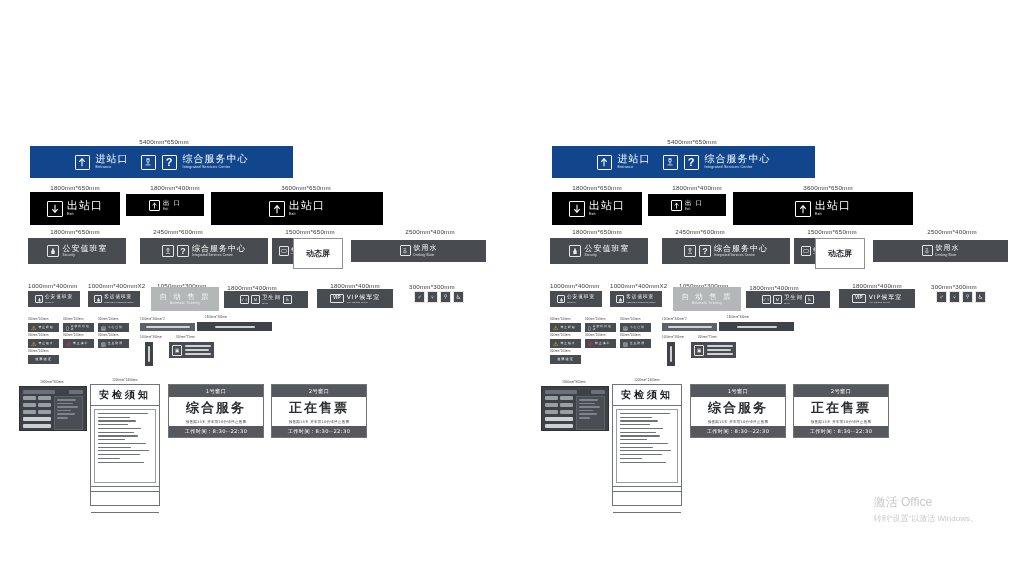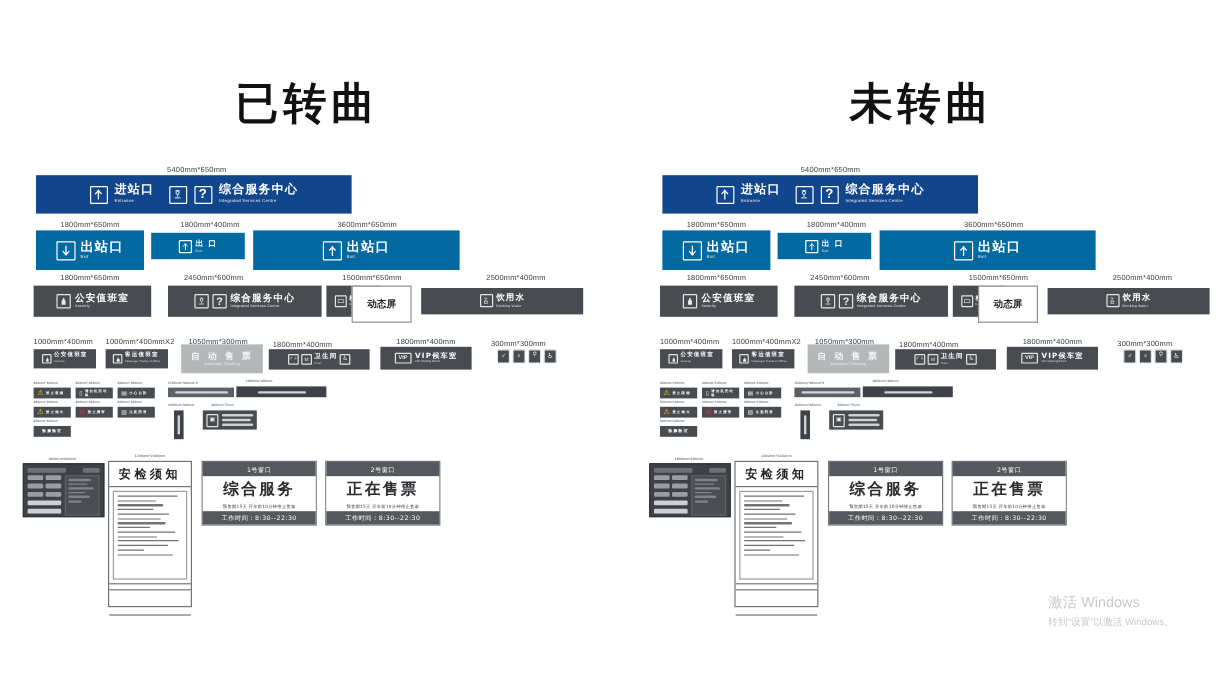--- a/index.html
+++ b/index.html
@@ -25,34 +25,34 @@
     letter-spacing:.2px;
   }
   .dim.center{transform:translateX(-50%);}
 
   
   .sign{position:absolute;box-sizing:border-box;display:flex;align-items:center;
         justify-content:center;overflow:hidden;}
   .sign .row{display:flex;align-items:center;gap:4px;}
 
   .blue{background:#11468c;}
-  .green{background:#0369a1;}
+  .green{background:#000000;}
   .gray{background:#484b50;}
   .lightgray{background:#b4b7b8;}
   .white{background:#ffffff;border:1px solid #8d9094;}
 
   
   .pic{
     box-sizing:border-box;border:1.1px solid #fff;border-radius:1px;
     display:flex;align-items:center;justify-content:center;color:#fff;
     line-height:1;
   }
   .pic.dark{border-color:#e3e5e6;color:#e9eaeb;}
 
-  .cn{color:#fff;font-weight:bold;line-height:1;letter-spacing:1px;
+  .cn{color:#fff;font-weight:normal;line-height:1;letter-spacing:1px;
       font-family:"DejaVu Sans","Liberation Sans",sans-serif;}
   .en{color:#e9eef2;line-height:1;font-size:3.6px;letter-spacing:.2px;
       font-family:"Liberation Sans",sans-serif;}
   .lbl{display:flex;flex-direction:column;justify-content:center;gap:1.5px;}
 
   .arrow{display:block;}
 
   
   .mini{position:absolute;box-sizing:border-box;display:flex;align-items:center;
         gap:2px;padding:0 3px;overflow:hidden;}
@@ -104,21 +104,20 @@
   .winact{position:absolute;right:46px;bottom:52px;text-align:left;color:#c9c9c9;}
   .winact .l1{font-size:12px;}
   .winact .l2{font-size:8px;margin-top:2px;}
 </style>
 </head>
 <body>
 
 <div class="stage">
 
   <div class="panel panel-left">
-    <div class="panel-title">已转曲</div>
 
     <div class="dim center" style="left:164px;top:138px;">5400mm*650mm</div>
     <div class="sign blue" style="left:30px;top:146px;width:263px;height:32px;">
       <div class="row" style="gap:6px;">
         <div class="pic" style="width:15px;height:15px;">
           <svg class="arrow" width="10" height="10" viewBox="0 0 24 24" aria-hidden="true">
             <path d="M12 21 V6 M12 4 L6.5 10.5 M12 4 L17.5 10.5" stroke="#fff" stroke-width="2.6" fill="none" stroke-linecap="square"></path>
           </svg>
         </div>
         <div class="lbl">
@@ -459,21 +458,20 @@
       <div class="hd" style="height:12px;">2号窗口</div>
       <div class="bd" style="height:29px;">
         <div class="big">正在售票</div>
         <div class="sub">预售期15天 开车前10分钟停止售票</div>
       </div>
       <div class="ft" style="height:11px;">工作时间：8:30--22:30</div>
     </div>
   </div>
 
   <div class="panel panel-right">
-    <div class="panel-title">未转曲</div>
 
     <div class="dim center" style="left:180px;top:138px;">5400mm*650mm</div>
     <div class="sign blue" style="left:40px;top:146px;width:263px;height:32px;">
       <div class="row" style="gap:6px;">
         <div class="pic" style="width:15px;height:15px;">
           <svg width="10" height="10" viewBox="0 0 24 24" aria-hidden="true">
             <path d="M12 21 V6 M12 4 L6.5 10.5 M12 4 L17.5 10.5" stroke="#fff" stroke-width="2.6" fill="none" stroke-linecap="square"></path>
           </svg>
         </div>
         <div class="lbl">
@@ -814,19 +812,19 @@
       <div class="hd" style="height:12px;">2号窗口</div>
       <div class="bd" style="height:29px;">
         <div class="big">正在售票</div>
         <div class="sub">预售期15天 开车前10分钟停止售票</div>
       </div>
       <div class="ft" style="height:11px;">工作时间：8:30--22:30</div>
     </div>
   </div>
 
   <div class="winact">
-    <div class="l1">激活 Windows</div>
+    <div class="l1">激活 Office</div>
     <div class="l2">转到"设置"以激活 Windows。</div>
   </div>
 
 
 
 </div>
 
 </body></html>

